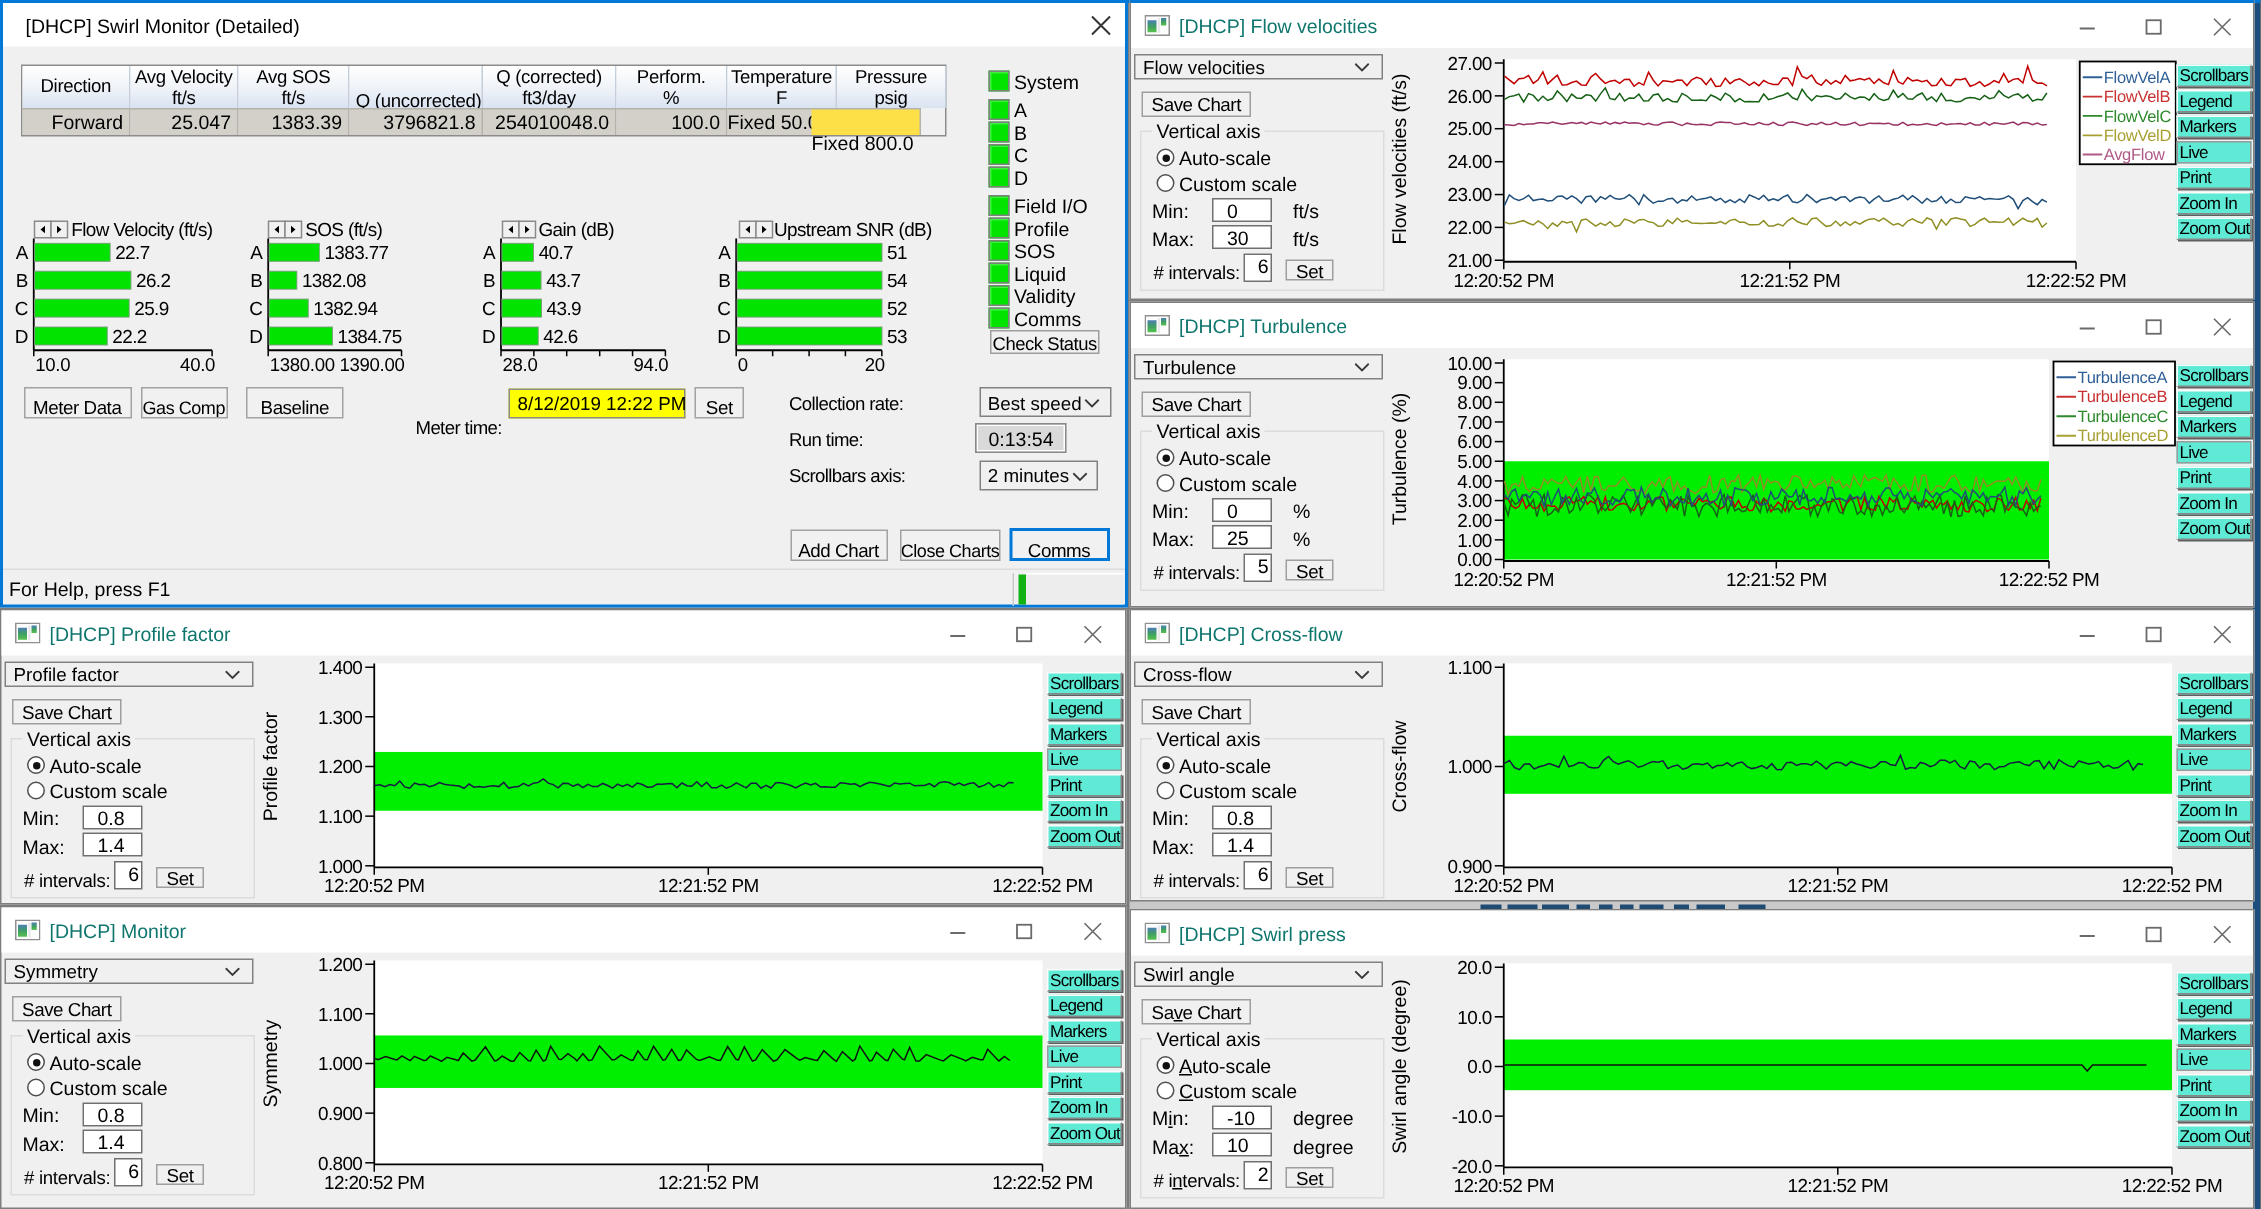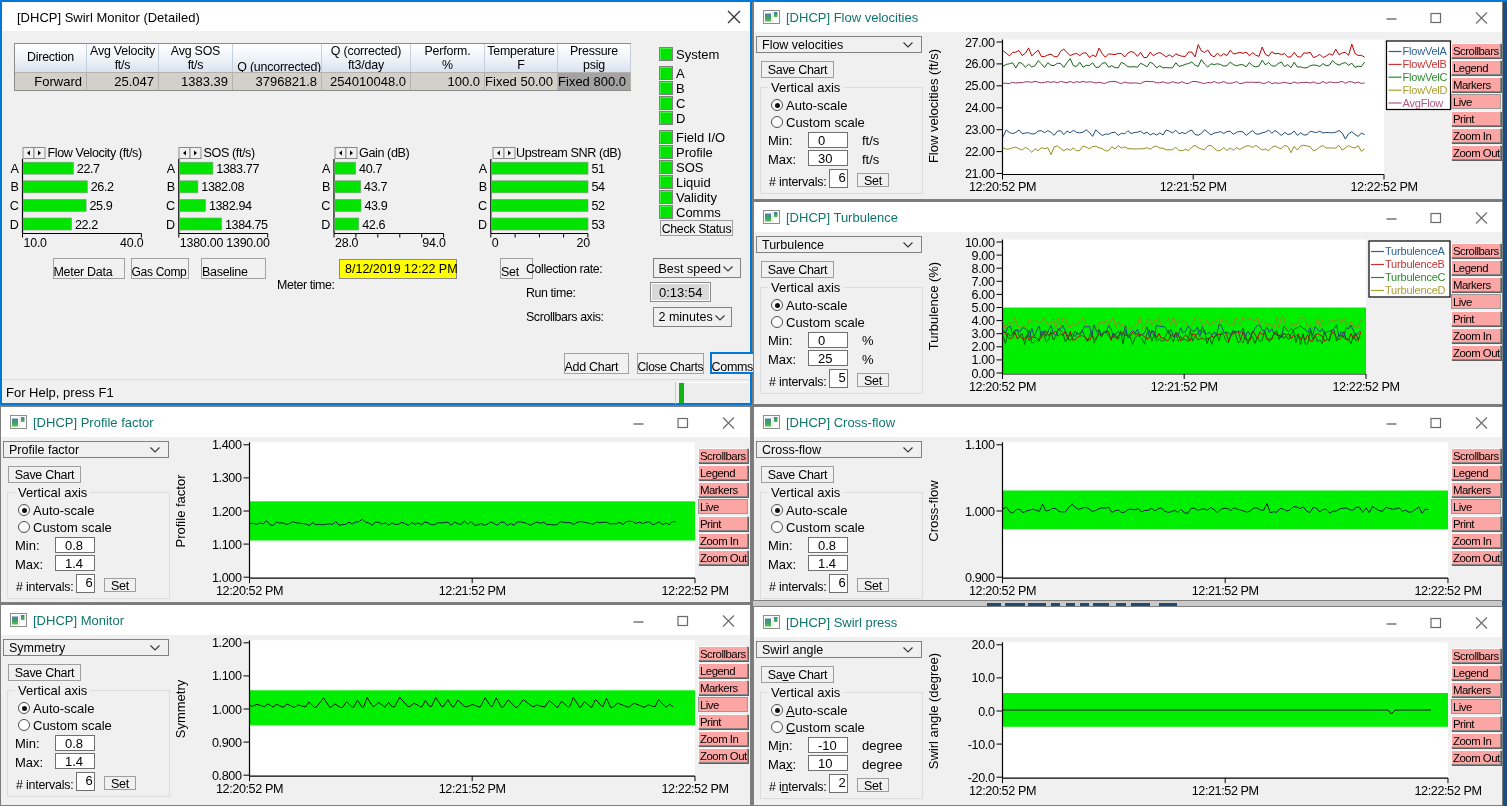--- a/index.html
+++ b/index.html
@@ -18,28 +18,28 @@
   border:1px solid #4e4e4e; background:#fff; }
 .radio .dot { position:absolute; left:2.5px; top:2.5px; width:5px; height:5px; border-radius:50%; background:#111; }
 .rlab { position:absolute; left:32px; font-size:13px; }
 .flab { position:absolute; font-size:13px; }
 .inp { position:absolute; background:#fff; border:1px solid #707070; font-size:13px; padding:0.5px 0 0 9px; }
 .rot { position:absolute; transform:translate(-50%,-50%) rotate(-90deg); white-space:nowrap; font-size:13px; }
 .plot { position:absolute; left:0; top:0; }
 .axt { font-size:12.6px; letter-spacing:-0.4px; font-family:"Liberation Sans",sans-serif; fill:#000; }
 .axs { font-size:12.4px; letter-spacing:-0.2px; font-family:"Liberation Sans",sans-serif; fill:#000; }
 .lgt { font-size:11px; font-family:"Liberation Sans",sans-serif; letter-spacing:-0.2px; }
-.rbtn { position:absolute; left:697px; width:50px; height:15px; background:#fca5a5;
+.rbtn { position:absolute; left:697px; width:50px; height:15px; background:#5eead4;
   border:1px solid #868686; border-top-color:#fbfbfb; border-left-color:#fbfbfb;
   box-shadow:1px 1px 0 #5f5f5f; font-size:11.4px; letter-spacing:-0.5px; padding:1px 0 0 1px;
   white-space:nowrap; overflow:hidden; }
 .rbl { border:1px solid #9a9a9a; box-shadow:none; }
 u { text-decoration:underline; }
 .mbtn { position:absolute; background:#f1f1f1; border:1px solid #a2a2a2; font-size:12.5px;
-  text-align:left; padding-top:6px; height:21px; white-space:nowrap; overflow:hidden; letter-spacing:-0.3px;margin-left:37px; }
+  text-align:center; padding-top:6px; height:21px; white-space:nowrap; overflow:hidden; letter-spacing:-0.3px; }
 .mlab { position:absolute; font-size:12.4px; letter-spacing:-0.4px; }
 .lsq { position:absolute; left:657px; width:14px; height:14px; background:#00e400;
   border:1px solid #808080; box-shadow:inset 1px 1px 0 #40f040; }
 .llab { position:absolute; left:674px; font-size:13px; }
 </style></head><body>
 
 <div style="position:absolute;left:1502px;top:0;width:5px;height:806px;background:#1c4e7d"></div>
 <div style="position:absolute;left:0;top:0;width:1507px;height:2px;background:#0078d7"></div>
 <div style="position:absolute;left:753px;top:601px;width:749px;height:5px;background:#c9c9c9"></div>
 <div style="position:absolute;left:987px;top:603px;width:14px;height:3px;background:#1f4b72"></div>
@@ -67,21 +67,21 @@
 <div style="position:absolute;left:144px;top:28px;width:74px;height:18px;background:#d3d0c9;border-right:1px solid #b5b2ab;border-top:1px solid #b5b2ab;font-size:13px;text-align:right;padding:1px 4px 0 0">1383.39</div>
 <div style="position:absolute;left:218px;top:0;width:89px;height:28px;background:linear-gradient(#ffffff,#eef2f8 55%,#d9e3f1);border-right:1px solid #c5cedb;font-size:12.4px;line-height:13.5px;letter-spacing:-0.2px;text-align:right;padding-top:17px;white-space:nowrap">Q (uncorrected)<br>ft3/day</div>
 <div style="position:absolute;left:218px;top:28px;width:89px;height:18px;background:#d3d0c9;border-right:1px solid #b5b2ab;border-top:1px solid #b5b2ab;font-size:13px;text-align:right;padding:1px 4px 0 0">3796821.8</div>
 <div style="position:absolute;left:307px;top:0;width:89px;height:28px;background:linear-gradient(#ffffff,#eef2f8 55%,#d9e3f1);border-right:1px solid #c5cedb;font-size:12.4px;line-height:13.5px;letter-spacing:-0.2px;text-align:center;padding-top:1px;white-space:nowrap">Q (corrected)<br>ft3/day</div>
 <div style="position:absolute;left:307px;top:28px;width:89px;height:18px;background:#d3d0c9;border-right:1px solid #b5b2ab;border-top:1px solid #b5b2ab;font-size:13px;text-align:right;padding:1px 4px 0 0">254010048.0</div>
 <div style="position:absolute;left:396px;top:0;width:74px;height:28px;background:linear-gradient(#ffffff,#eef2f8 55%,#d9e3f1);border-right:1px solid #c5cedb;font-size:12.4px;line-height:13.5px;letter-spacing:-0.2px;text-align:center;padding-top:1px;white-space:nowrap">Perform.<br>%</div>
 <div style="position:absolute;left:396px;top:28px;width:74px;height:18px;background:#d3d0c9;border-right:1px solid #b5b2ab;border-top:1px solid #b5b2ab;font-size:13px;text-align:right;padding:1px 4px 0 0">100.0</div>
 <div style="position:absolute;left:470px;top:0;width:73px;height:28px;background:linear-gradient(#ffffff,#eef2f8 55%,#d9e3f1);border-right:1px solid #c5cedb;font-size:12.4px;line-height:13.5px;letter-spacing:-0.2px;text-align:center;padding-top:1px;white-space:nowrap">Temperature<br>F</div>
 <div style="position:absolute;left:470px;top:28px;width:73px;height:18px;background:#d3d0c9;border-right:1px solid #b5b2ab;border-top:1px solid #b5b2ab;font-size:13px;text-align:right;padding:1px 4px 0 0">Fixed 50.00</div>
 <div style="position:absolute;left:543px;top:0;width:73px;height:28px;background:linear-gradient(#ffffff,#eef2f8 55%,#d9e3f1);border-right:1px solid #c5cedb;font-size:12.4px;line-height:13.5px;letter-spacing:-0.2px;text-align:center;padding-top:1px;white-space:nowrap">Pressure<br>psig</div>
-<div style="position:absolute;left:543px;top:28px;width:73px;height:18px;background:#a3a3a3;border-right:1px solid #b5b2ab;border-top:1px solid #b5b2ab;font-size:13px;text-align:right;padding:1px 4px 0 0">Fixed 800.0</div>
+<div style="position:absolute;left:526px;top:28px;width:73px;height:18px;background:#fde047;border-right:1px solid #b5b2ab;border-top:1px solid #b5b2ab;font-size:13px;text-align:right;padding:15px 4px 0 0">Fixed 800.0</div>
 </div>
 <div class="lsq" style="top:45px"></div>
 <div class="llab" style="top:45px">System</div>
 <div class="lsq" style="top:64px"></div>
 <div class="llab" style="top:64px">A</div>
 <div class="lsq" style="top:79px"></div>
 <div class="llab" style="top:79px">B</div>
 <div class="lsq" style="top:94px"></div>
 <div class="llab" style="top:94px">C</div>
 <div class="lsq" style="top:109px"></div>

